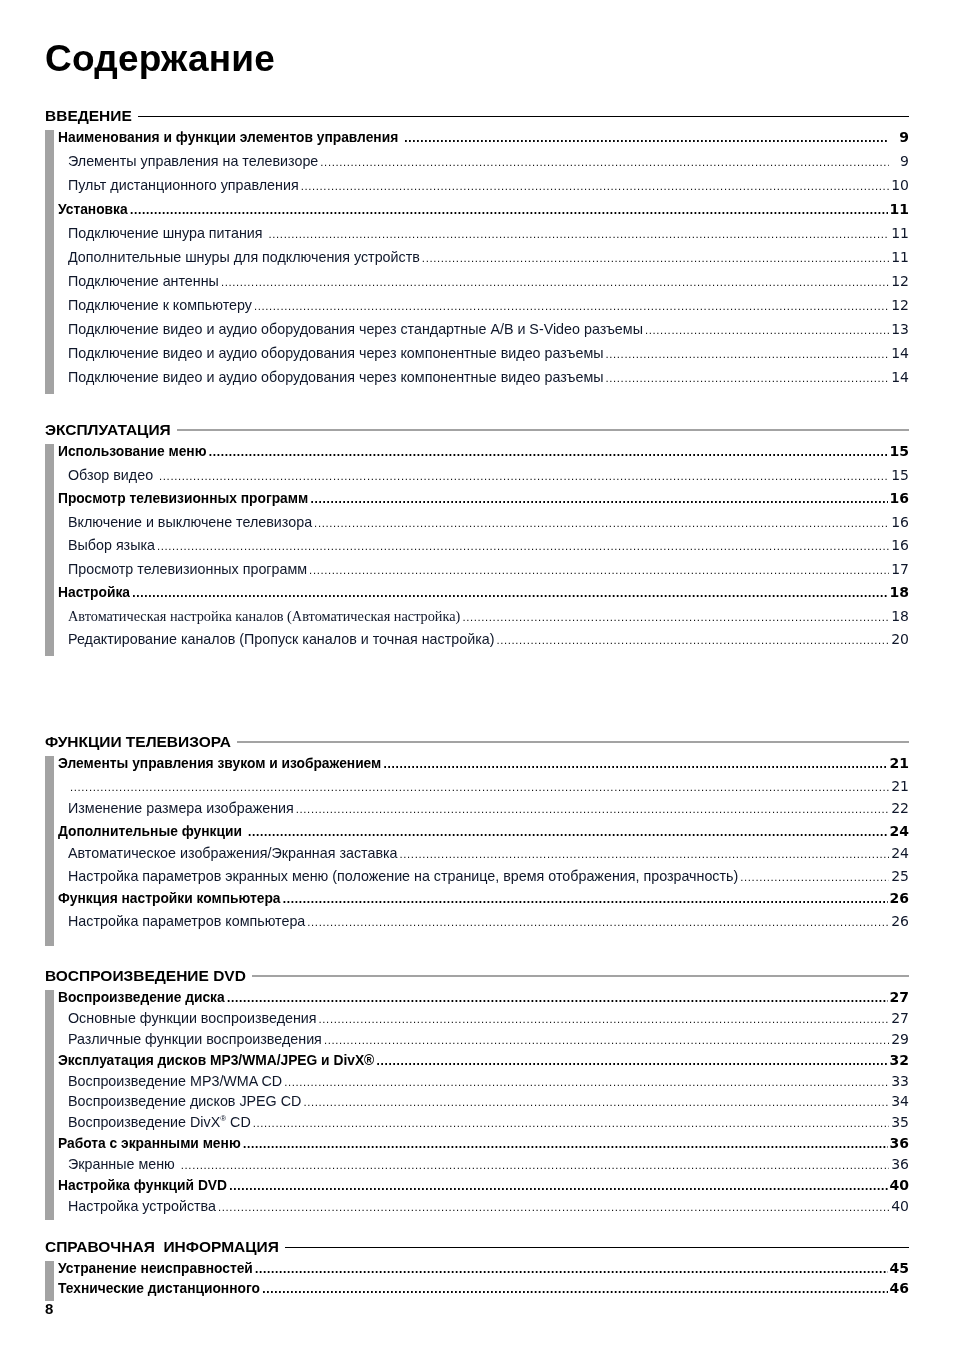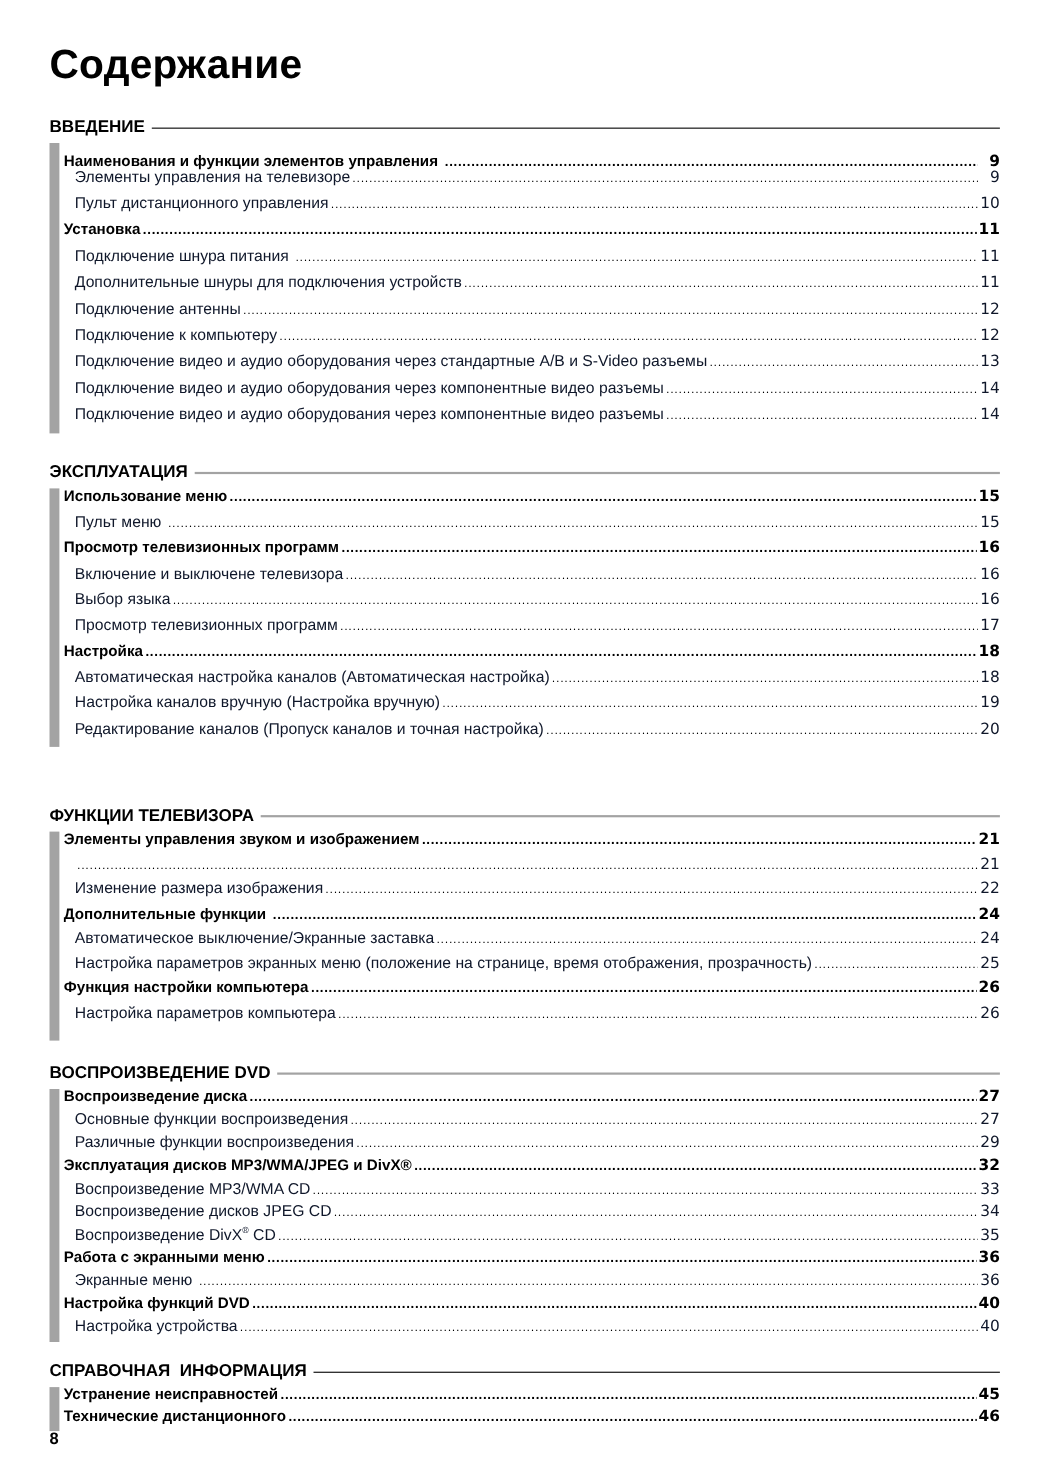--- a/index.html
+++ b/index.html
@@ -53,21 +53,21 @@
 <div class="page-title">Содержание</div>
 
 <div id="toc">
     <div class="section" style="top: 106px;">
       <div class="section-head">
         <span style="white-space: pre;">ВВЕДЕНИЕ</span>
         <span class="rule"></span>
       </div>
       <div class="entries" style="padding-bottom: 0px;">
         <div class="bar"></div>
-        <div class="entry major" style="height: 24px; align-items: flex-end;">
+        <div class="entry major" style="height: 24px;">
           <span class="label" style="white-space: pre;">Наименования и функции элементов управления </span>
           <span class="leader"></span>
           <span class="page">9</span>
         </div>
         <div class="entry minor" style="height: 24px;">
           <span class="label" style="white-space: pre;">Элементы управления на телевизоре</span>
           <span class="leader"></span>
           <span class="page">9</span>
         </div>
         <div class="entry minor" style="height: 24px;">
@@ -123,21 +123,21 @@
         <span class="rule gray"></span>
       </div>
       <div class="entries" style="padding-bottom: 0px;">
         <div class="bar"></div>
         <div class="entry major" style="height: 23.5px;">
           <span class="label" style="white-space: pre;">Использование меню</span>
           <span class="leader"></span>
           <span class="page">15</span>
         </div>
         <div class="entry minor" style="height: 23.5px;">
-          <span class="label" style="white-space: pre;">Пульт меню </span>
+          <span class="label" style="white-space: pre;">Обзор видео </span>
           <span class="leader"></span>
           <span class="page">15</span>
         </div>
         <div class="entry major" style="height: 23.5px;">
           <span class="label" style="white-space: pre;">Просмотр телевизионных программ</span>
           <span class="leader"></span>
           <span class="page">16</span>
         </div>
         <div class="entry minor" style="height: 23.5px;">
           <span class="label" style="white-space: pre;">Включение и выключене телевизора</span>
@@ -153,28 +153,23 @@
           <span class="label" style="white-space: pre;">Просмотр телевизионных программ</span>
           <span class="leader"></span>
           <span class="page">17</span>
         </div>
         <div class="entry major" style="height: 23.5px;">
           <span class="label" style="white-space: pre;">Настройка</span>
           <span class="leader"></span>
           <span class="page">18</span>
         </div>
         <div class="entry minor" style="height: 23.5px;">
-          <span class="label" style="white-space: pre;">Автоматическая настройка каналов (Автоматическая настройка)</span>
+          <span class="label" style="white-space: pre; font-family: Liberation Serif, serif;">Автоматическая настройка каналов (Автоматическая настройка)</span>
           <span class="leader"></span>
           <span class="page">18</span>
-        </div>
-        <div class="entry minor" style="height: 23.5px;">
-          <span class="label" style="white-space: pre;">Настройка каналов вручную (Настройка вручную)</span>
-          <span class="leader"></span>
-          <span class="page">19</span>
         </div>
         <div class="entry minor" style="height: 23.5px;">
           <span class="label" style="white-space: pre;">Редактирование каналов (Пропуск каналов и точная настройка)</span>
           <span class="leader"></span>
           <span class="page">20</span>
         </div>
       </div>
     </div>
     <div class="section" style="top: 732px;">
       <div class="section-head">
@@ -196,21 +191,21 @@
           <span class="label" style="white-space: pre;">Изменение размера изображения</span>
           <span class="leader"></span>
           <span class="page">22</span>
         </div>
         <div class="entry major" style="height: 22.5px;">
           <span class="label" style="white-space: pre;">Дополнительные функции </span>
           <span class="leader"></span>
           <span class="page">24</span>
         </div>
         <div class="entry minor" style="height: 22.5px;">
-          <span class="label" style="white-space: pre;">Автоматическое выключение/Экранные заставка</span>
+          <span class="label" style="white-space: pre;">Автоматическое изображения/Экранная заставка</span>
           <span class="leader"></span>
           <span class="page">24</span>
         </div>
         <div class="entry minor" style="height: 22.5px;">
           <span class="label" style="white-space: pre;">Настройка параметров экранных меню (положение на странице, время отображения, прозрачность)</span>
           <span class="leader"></span>
           <span class="page">25</span>
         </div>
         <div class="entry major" style="height: 22.5px;">
           <span class="label" style="white-space: pre;">Функция настройки компьютера</span>

